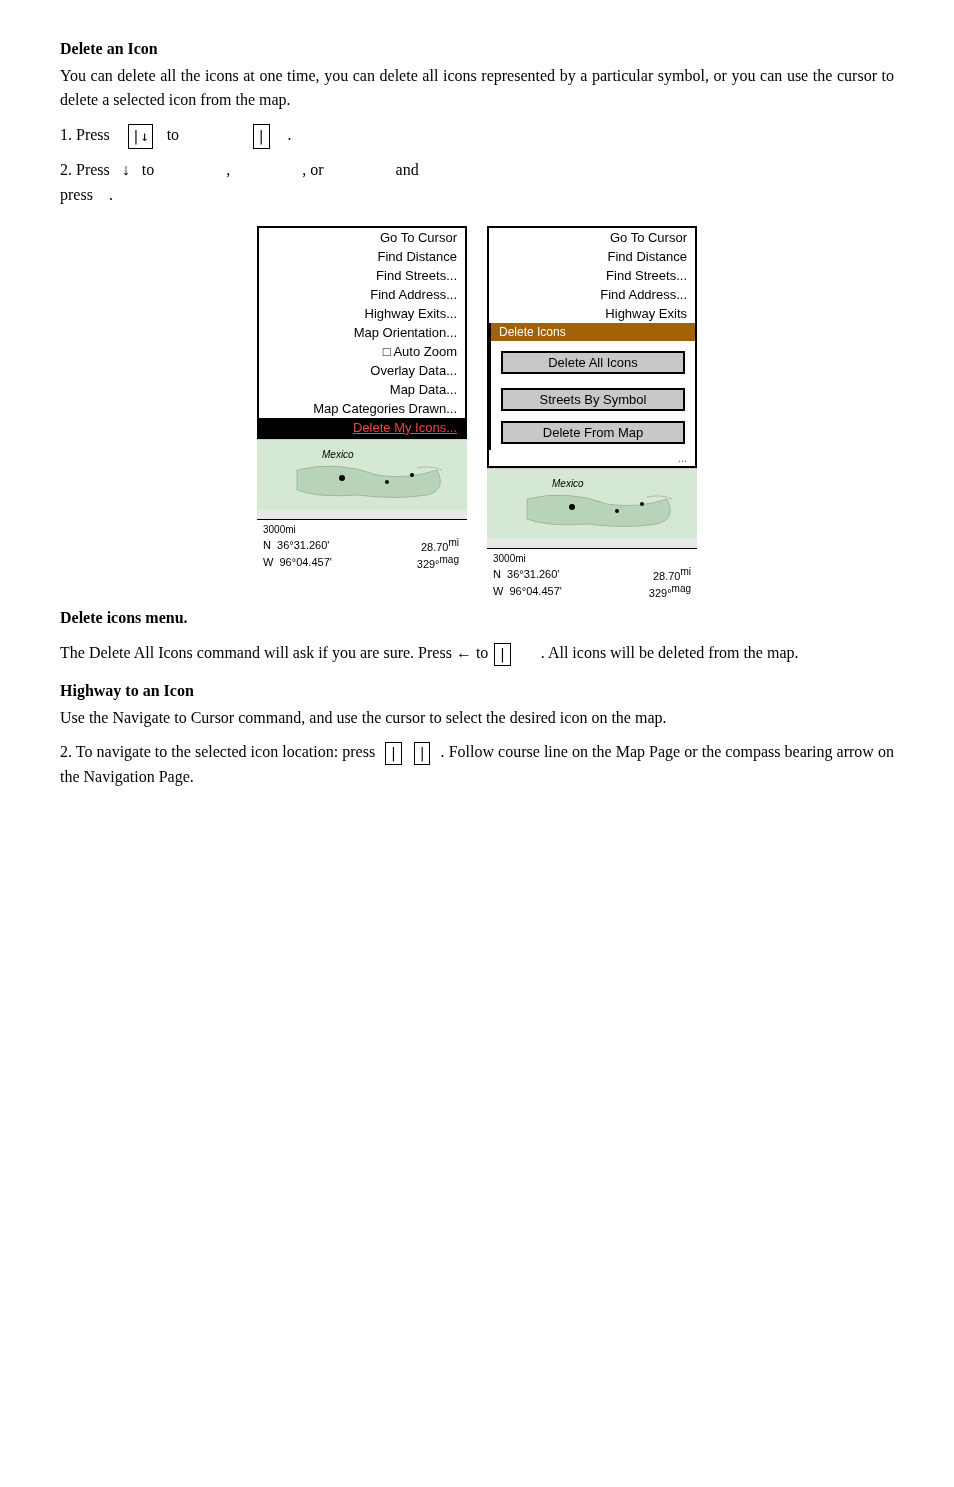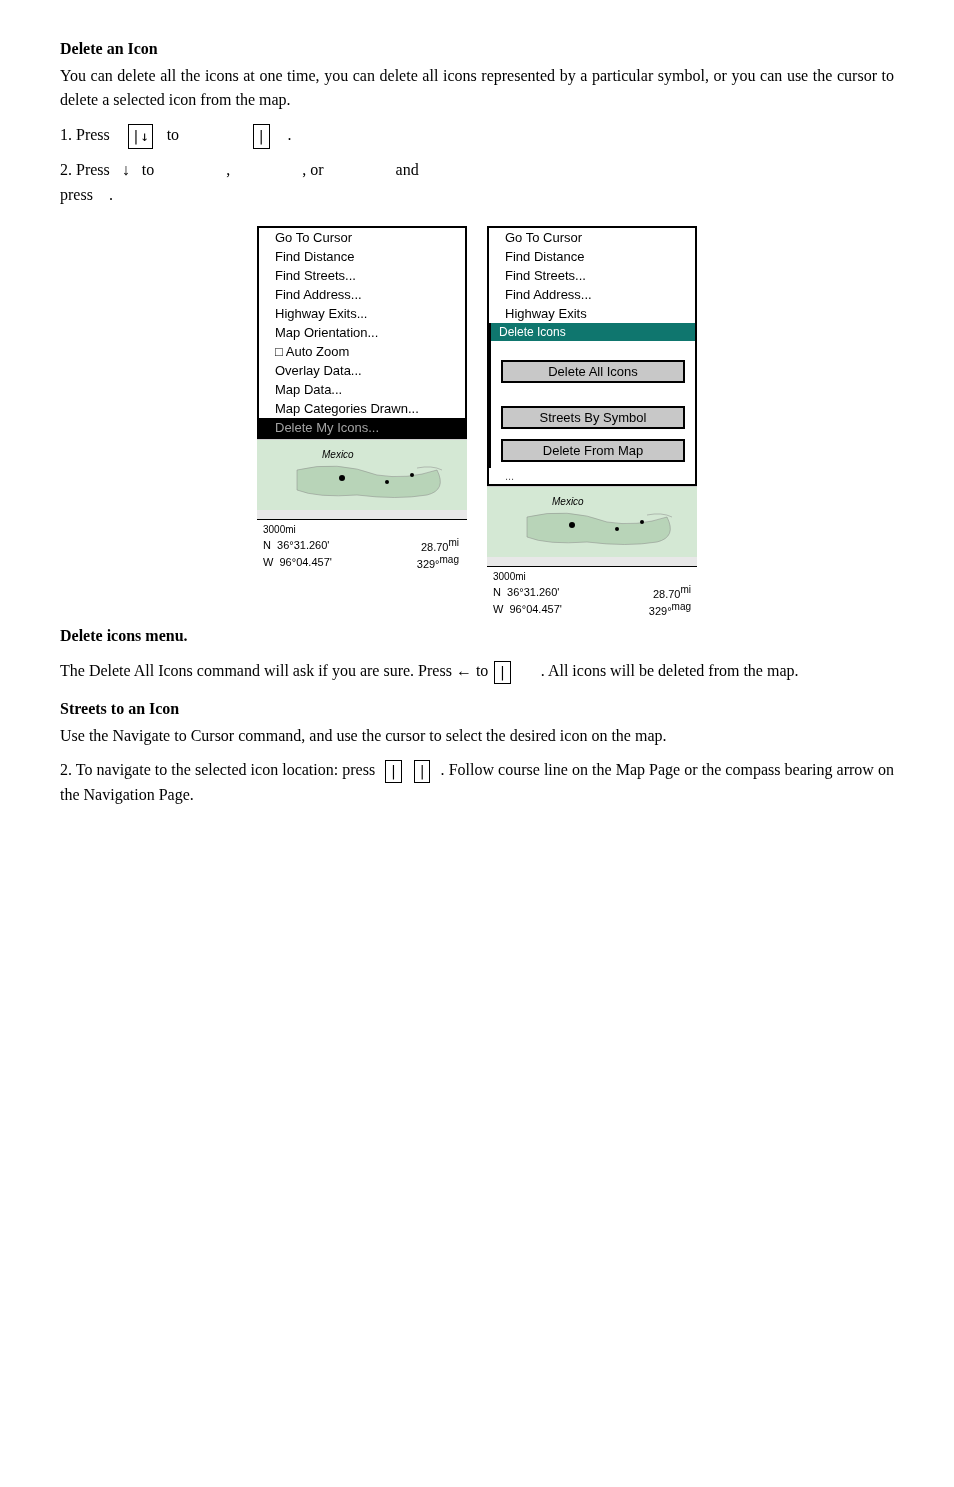--- a/index.html
+++ b/index.html
@@ -42,26 +42,28 @@
     }
     .menu-box {
       border: 2px solid #000;
       width: 210px;
       font-family: Arial, Helvetica, sans-serif;
       font-size: 13px;
       background: #fff;
       overflow: hidden;
     }
     .menu-item {
-      padding: 2px 16px;
+      padding: 2px 8px;
       white-space: nowrap;
+      text-align: right;
     }
     .menu-item.highlighted {
       background: #000;
-      color: #a3a3a3;
+      color: #ef4444;
+      text-decoration: underline;
     }
     .map-area {
       background: #e8e8e8;
       height: 80px;
       border-top: 1px solid #ccc;
       position: relative;
       overflow: hidden;
     }
     .map-coords {
       background: #fff;
@@ -180,23 +182,23 @@
 
     <div class="menu-wrapper" style="position:relative;">
       <div class="menu-box">
         <div class="menu-item">Go To Cursor</div>
         <div class="menu-item">Find Distance</div>
         <div class="menu-item">Find Streets...</div>
         <div class="menu-item">Find Address...</div>
         <div class="menu-item">Highway Exits</div>
 
         <div style="position:relative; background:#fff; border-left:2px solid #000; margin-left:0;">
-          <div style="background:#0f766e; color:#fff; padding:2px 8px; font-size:12px;">Delete Icons</div>
+          <div style="background:#a16207; color:#fff; padding:2px 8px; font-size:12px;">Delete Icons</div>
           <div style="padding:2px 4px;">
-            <div style="border:2px solid #000; background:#c8c8c8; margin:17px 6px; padding:2px 0; text-align:center; font-size:13px;">Delete All Icons</div>
+            <div style="border:2px solid #000; background:#c8c8c8; margin:8px 6px; padding:2px 0; text-align:center; font-size:13px;">Delete All Icons</div>
             <div style="padding:1px 0;"></div>
             <div style="border:2px solid #000; background:#c8c8c8; margin:4px 6px; padding:2px 6px; text-align:center; font-size:13px;">Streets By Symbol</div>
             <div style="padding:1px 0;"></div>
             <div style="border:2px solid #000; background:#c8c8c8; margin:4px 6px; padding:2px 6px; text-align:center; font-size:13px;">Delete From Map</div>
           </div>
         </div>
         <div class="menu-item" style="font-size:11px; color:#555;">...</div>
       </div>
 
       <div class="map-area">
@@ -236,21 +238,21 @@
   <p class="body-text">
     The Delete All Icons command will ask if you are sure. Press ← to
     <span class="inline-icon">|</span>
     &nbsp;&nbsp;&nbsp;&nbsp;&nbsp;&nbsp;. All icons will be deleted from the map.
   </p>
 
 
 </div>
 
 <div style="margin-top: 16px;">
-  <div class="section-title">Streets to an Icon</div>
+  <div class="section-title">Highway to an Icon</div>
   <p class="body-text">Use the Navigate to Cursor command, and use the cursor to select the desired icon on the map.</p>
 
 
   <p class="body-text">
     2. To navigate to the selected icon location: press
     &nbsp;<span class="inline-icon">|</span>&nbsp;
     <span class="inline-icon">|</span>
     &nbsp;.
     Follow course line on the Map Page or the compass bearing arrow on the Navigation Page.
   </p>

